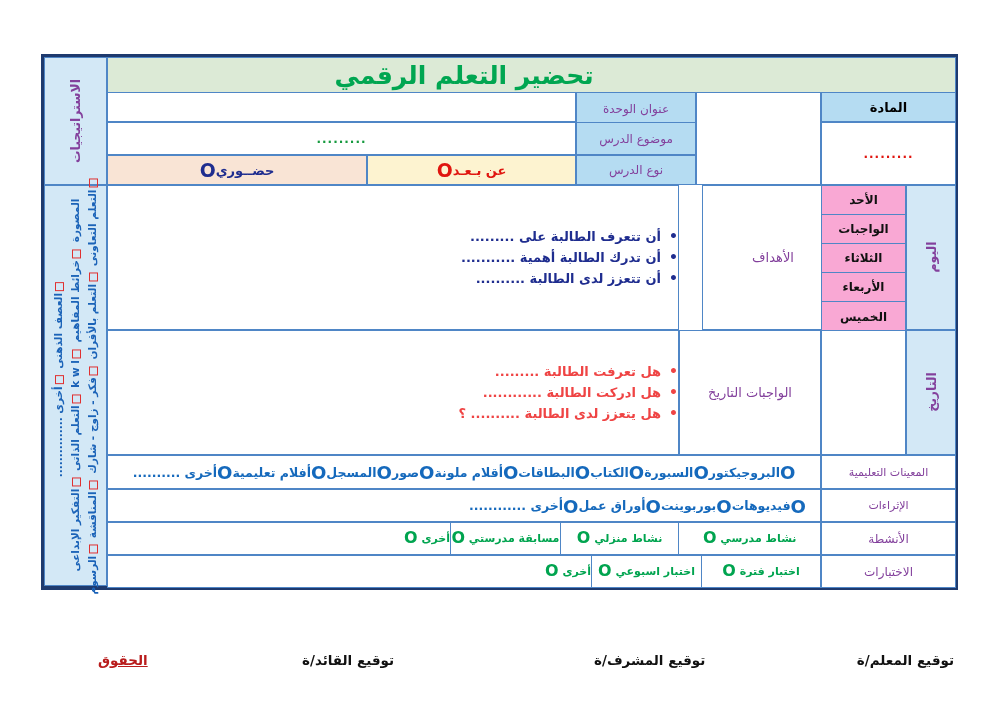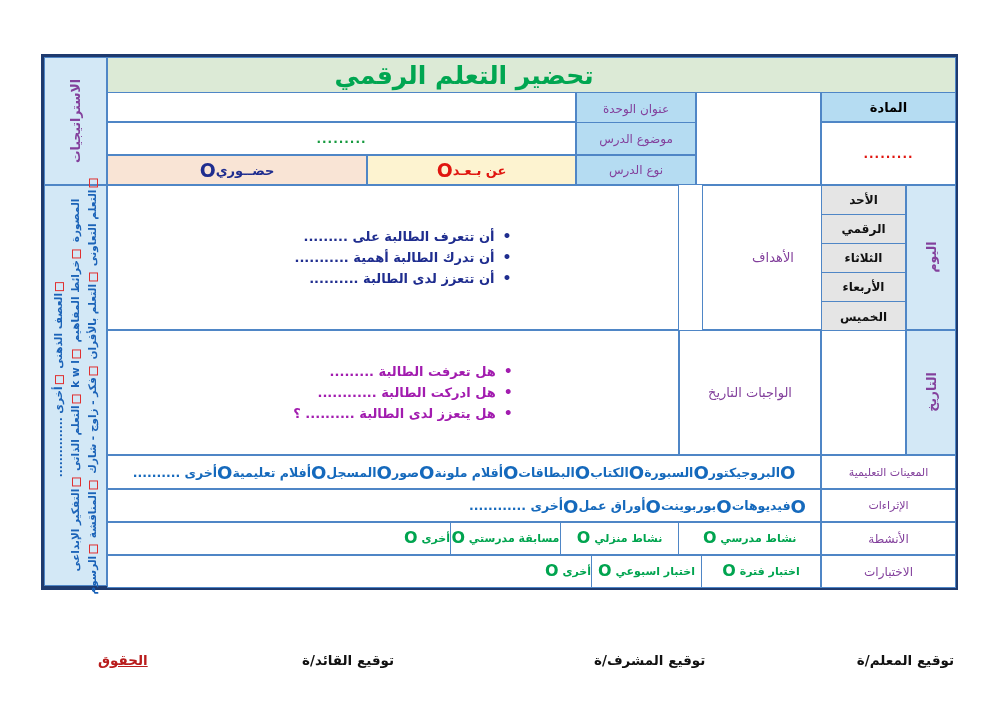--- a/index.html
+++ b/index.html
@@ -16,29 +16,29 @@
   #title{left:108px;top:57px;width:712px;height:36px;color:#00a651;font-weight:bold;font-size:25px;
          display:flex;align-items:center;justify-content:center;}
   
   .plabel{color:#83409c;font-size:12px;display:flex;align-items:center;justify-content:center;}
   .vlabel{position:absolute;white-space:nowrap;transform:translate(-50%,-50%) rotate(-90deg);
           color:#83409c;font-size:12.5px;font-weight:bold;}
   .dotsred{color:#e0150f;font-weight:bold;letter-spacing:1px;}
   .dotsgreen{color:#169a3f;font-weight:bold;letter-spacing:1px;}
   .centerflex{display:flex;align-items:center;justify-content:center;}
   
-  .day-cell{box-sizing:border-box;height:29px;border-bottom:1.5px solid #4f86c6;background:#e5e5e5;
+  .day-cell{box-sizing:border-box;height:29px;border-bottom:1.5px solid #4f86c6;background:#f9a8d4;
             display:flex;align-items:center;justify-content:center;font-weight:bold;font-size:12px;color:#111;}
   .day-cell:last-child{border-bottom:none;}
   
-  .blist{display:flex;flex-direction:column;justify-content:center;gap:2px;padding-left:20px;align-items:center;}
+  .blist{display:flex;flex-direction:column;justify-content:center;gap:2px;padding-left:20px;}
   .bullet-line{text-align:right;font-weight:bold;font-size:13px;line-height:20px;white-space:nowrap;}
   .bullet-line .dot{font-size:14px;margin-left:8px;}
   .navytxt{color:#1f2d8f;}
-  .redtxt{color:#a21caf;}
+  .redtxt{color:#ef4444;}
   
   .richline{font-weight:bold;color:#1569bc;font-size:12.5px;white-space:nowrap;}
   .bigO{font-size:1.45em;font-weight:bold;line-height:0;position:relative;top:1px;}
   
   .optrow{display:flex;flex-direction:row;}
   .optcell{box-sizing:border-box;border-left:1.5px solid #4f86c6;display:flex;align-items:center;
            justify-content:center;color:#00a44f;font-weight:bold;font-size:11px;white-space:nowrap;}
   .optother{border-left:none;justify-content:flex-start;padding-right:0;}
   .optother .inner{margin-right:0;}
   
@@ -92,21 +92,21 @@
         <div class="bullet-line navytxt"><span class="dot">•</span>أن تتعرف الطالبة على .........</div>
         <div class="bullet-line navytxt"><span class="dot">•</span>أن تدرك الطالبة أهمية ...........</div>
         <div class="bullet-line navytxt"><span class="dot">•</span>أن تتعزز لدى الطالبة ..........</div>
       </div>
   </div>
   <div class="abs cell plabel" style="left:679px;top:185px;width:142px;height:145px;font-size:13px;margin-left:23px;">الأهداف</div>
 
   <div class="abs cell" style="left:821px;top:185px;width:85px;height:145px;padding:0;">
     <div id="days-list">
         <div class="day-cell">الأحد</div>
-        <div class="day-cell">الرقمي</div>
+        <div class="day-cell">الواجبات</div>
         <div class="day-cell">الثلاثاء</div>
         <div class="day-cell">الأربعاء</div>
         <div class="day-cell">الخميس</div>
       </div>
   </div>
   <div class="abs cell stripcell" style="left:906px;top:185px;width:50px;height:145px;"></div>
   <div class="vlabel" style="left:931px;top:257px;">اليوم</div>
 
   <div class="abs cell blist" style="left:107px;top:330px;width:572px;height:125px;">
     <div id="evaluation-list">

